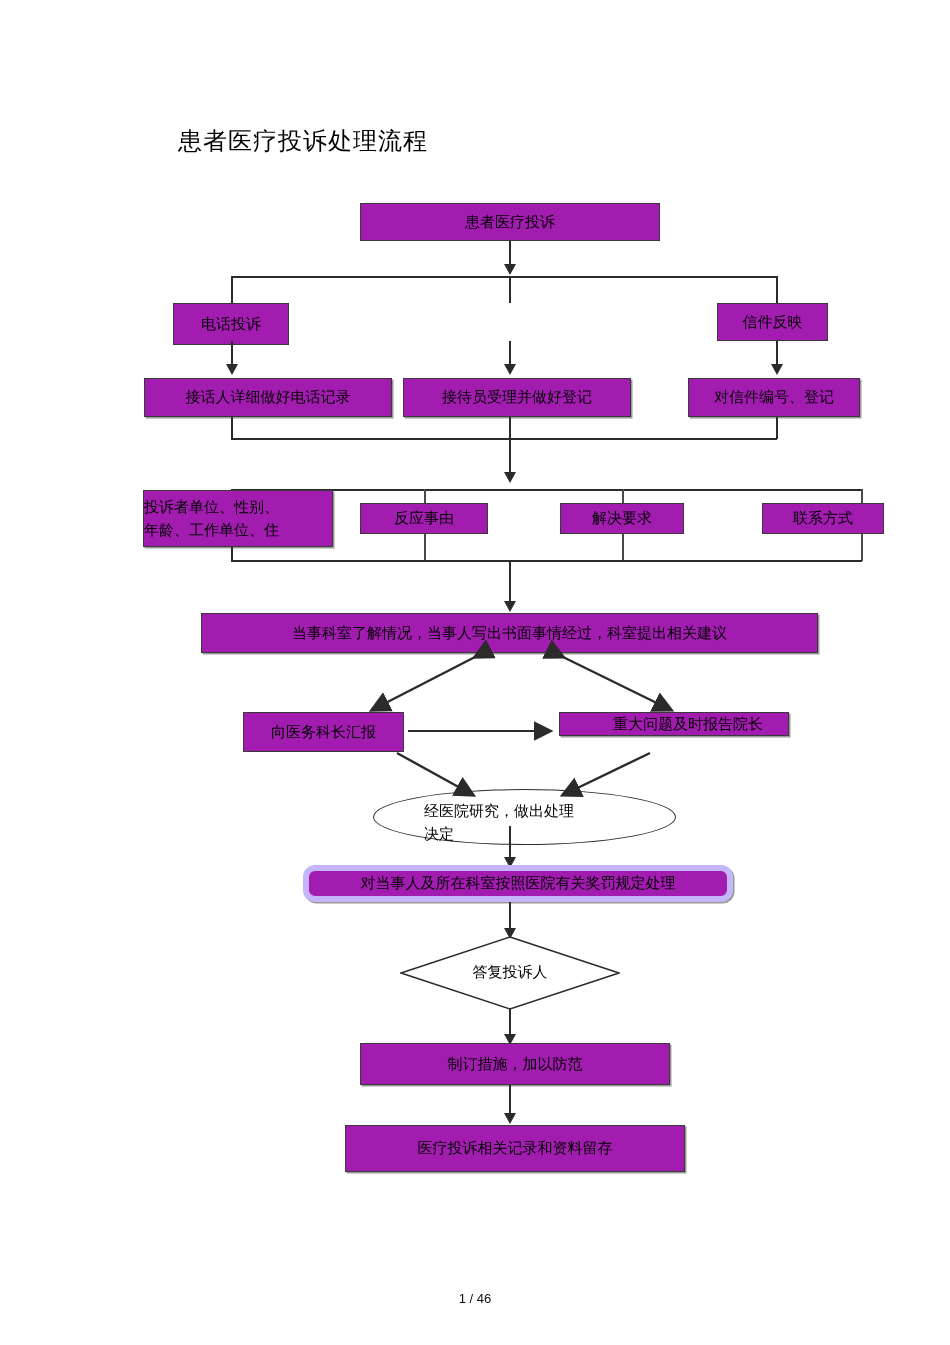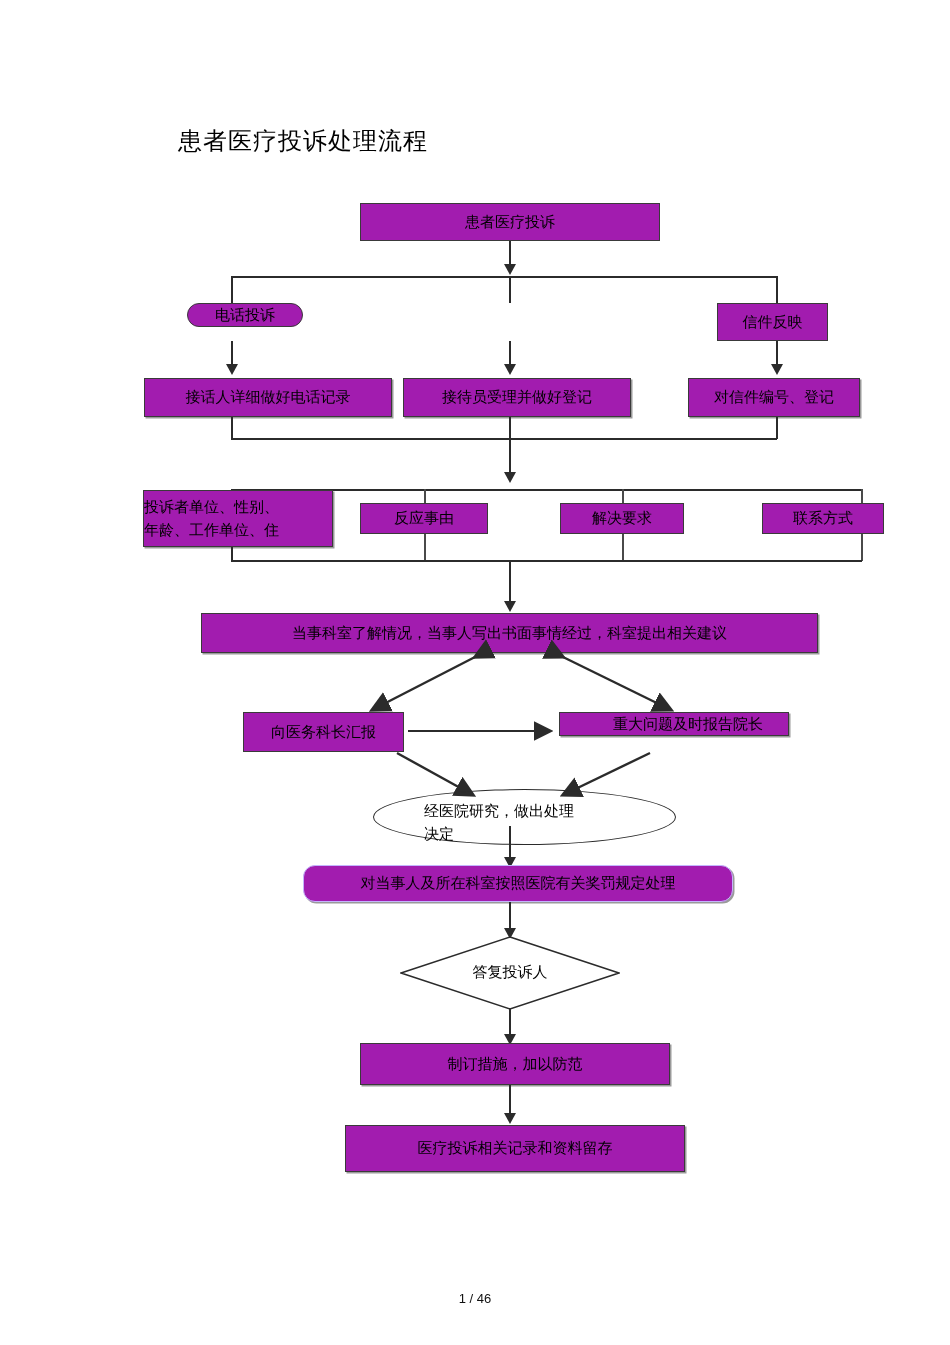--- a/index.html
+++ b/index.html
@@ -43,21 +43,21 @@
     color: #000;
   }
   .node.rect {
     border: 1px solid #3a3a3a;
     box-shadow: 1.5px 1.5px 0 0 #9a9a9a;
   }
   .node.rect-plain {
     border: 1px solid #3a3a3a;
   }
   .node.rounded {
-    border: 1px solid #c4b5fd;
+    border: 6px solid #c4b5fd;
     border-radius: 12px;
     box-shadow: 1.5px 1.5px 0 0 #9a9a9a;
   }
   .node.left-align {
     justify-content: flex-start;
     text-align: left;
     padding-left: 0;
   }
   .node .label {
     display: block;
@@ -134,21 +134,21 @@
   </div>
 
   <div class="ln v" style="left:509px; top:241px; height:26px;"></div>
   <div class="arrowhead" style="left:504px; top:264px;"></div>
 
   <div class="ln h" style="left:231px; top:276px; width:546px;"></div>
   <div class="ln v" style="left:231px; top:276px; height:27px;"></div>
   <div class="ln v" style="left:509px; top:276px; height:27px;"></div>
   <div class="ln v" style="left:776px; top:276px; height:27px;"></div>
 
-  <div class="node rect-plain" style="left:187px; top:303px; width:116px; height:24px;border-radius:12px;">
+  <div class="node rect-plain" style="left:173px; top:303px; width:116px; height:42px;">
     <span class="label">电话投诉</span>
   </div>
   <div class="node rect-plain" style="left:717px; top:303px; width:111px; height:38px;">
     <span class="label">信件反映</span>
   </div>
 
   <div class="ln v" style="left:231px; top:341px; height:26px;"></div>
   <div class="arrowhead" style="left:226px; top:364px;"></div>
 
   <div class="ln v" style="left:509px; top:341px; height:26px;"></div>

